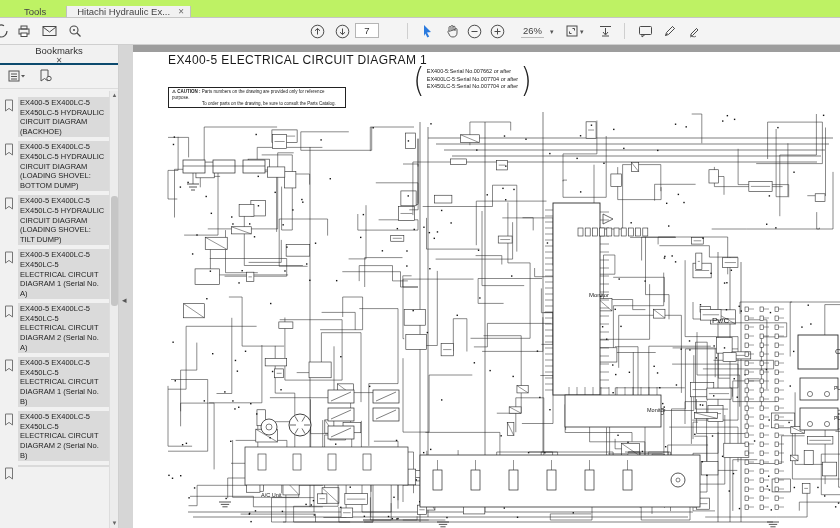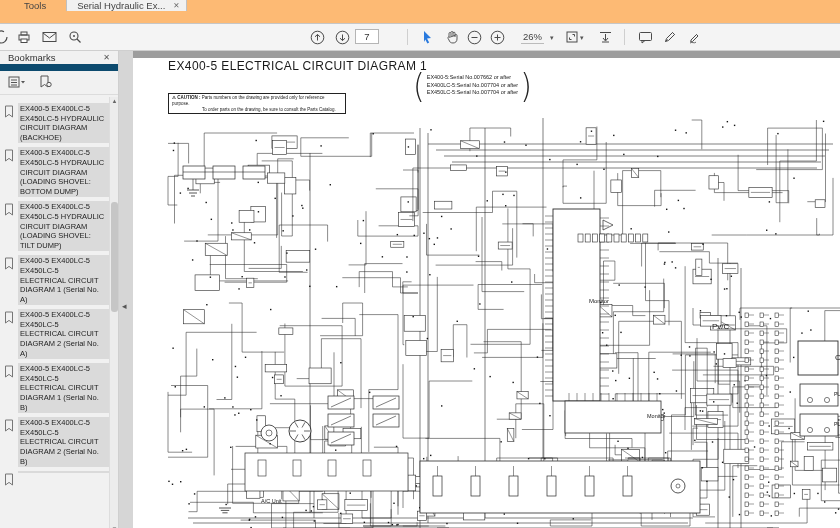--- a/index.html
+++ b/index.html
@@ -1,41 +1,41 @@
 <!DOCTYPE html>
 <html><head>
 <meta charset="utf-8">
 <style>
   * { margin:0; padding:0; box-sizing:border-box; }
   html,body { width:840px; height:528px; overflow:hidden; }
   body { font-family:"Liberation Sans", sans-serif; background:#e9e9e9; color:#333; }
   #app { position:relative; width:840px; height:528px; overflow:hidden; }
 
   
-  .tabbar { height:24px; background:#fdba74; display:flex; align-items:flex-start; border-bottom:1px solid #c6c6c6; }
+  .tabbar { height:18px; background:#bef264; display:flex; align-items:flex-end; border-bottom:1px solid #c6c6c6; }
   .tab { font-size:9.5px; color:#444; display:flex; align-items:center; padding:0 10px; cursor:default; }
   .tab.tools { margin-left:14px; }
   .tab.active { background:#f1f1f1; border-left:1px solid #c0c0c0; border-right:1px solid #c0c0c0; margin-left:10px; padding-right:6px; }
   .tab .close { margin-left:8px; font-size:7.5px; color:#666; }
 
   
   .toolbar { height:27px; background:#f4f4f4; border-bottom:1px solid #cfcfcf; position:relative; }
   .tool { position:absolute; top:4px; width:18px; height:18px; display:flex; align-items:center; justify-content:center; color:#4a4a4a; }
   .tool svg { display:block; }
   .tbdivider { position:absolute; top:5px; width:1px; height:16px; background:#cfcfcf; }
   .pagebox { position:absolute; top:5px; left:355px; width:24px; height:15px; border:1px solid #b5b5b5; background:#fff; font-size:9.5px; text-align:center; line-height:13px; color:#333; }
   .pagetotal { position:absolute; top:18px; left:383px; font-size:10px; color:#444;margin-top:44px; }
   .zoomlevel { position:absolute; top:7px; left:521px; font-size:9.5px; color:#444; border-bottom:1px solid #bbb; padding:0 2px 1px 2px; }
   .caret { font-size:7px; color:#555; position:absolute; top:10px; }
 
   
   .main { display:flex; height:483px; }
 
   .sidebar { width:119px; background:#f1f1f1; position:relative; border-right:1px solid #cfcfcf; }
-  .sb-header { height:20px; display:flex; align-items:center; justify-content:space-between; padding:0 8px; border-bottom:7px solid #0c4a6e; }
+  .sb-header { height:20px; display:flex; align-items:center; justify-content:space-between; padding:0 8px; border-bottom:2px solid #0c4a6e;flex-direction:column; }
   .sb-title { font-size:9.5px; color:#333; }
   .sb-close { font-size:8px; color:#555; }
   .sb-tools { height:24px; display:flex; align-items:center; gap:12px; padding:0 8px; border-bottom:1px solid #dcdcdc; color:#555; }
   .sb-list { position:absolute; top:46px; bottom:0; left:0; right:9px; overflow:hidden; padding:6px 0 0 4px; }
   .bm-item { display:flex; align-items:flex-start; margin-bottom:4px; }
   .bm-ico { flex:0 0 14px; padding-top:1px; }
   .bm-text { font-size:7.5px; line-height:9.6px; color:#222; background:#dadada; flex:1; padding:1px 2px; }
   .sb-scroll { position:absolute; top:46px; bottom:0; right:0; width:9px; background:#ececec; border-left:1px solid #ddd; }
   .sb-scroll .arr { position:absolute; left:0; width:9px; height:9px; font-size:6px; color:#666; text-align:center; line-height:9px; }
   .sb-thumb { position:absolute; left:1px; width:7px; top:105px; height:110px; background:#c6c6c6; border-radius:3px; }
@@ -57,21 +57,21 @@
   .lbl { font-size:6px;margin-left:28px; }
   svg.circ { position:absolute; left:0; top:0; }
 </style>
 </head>
 <body>
 <div id="app">
 
   <div class="tabbar">
     <div class="tab tools">Tools</div>
     <div class="tab active">
-      <span>Serial Hydraulic Ex...</span>
+      <span>Hitachi Hydraulic Ex...</span>
       <span class="close">✕</span>
     </div>
   </div>
 
   <div class="toolbar">
     <span class="tool" style="left:-8px">
       <svg width="14" height="14" viewBox="0 0 14 14">
           <path d="M13 7a6 6 0 1 1-3-5.2" fill="none" stroke="#4a4a4a" stroke-width="1.2"></path>
         </svg>
     </span>

